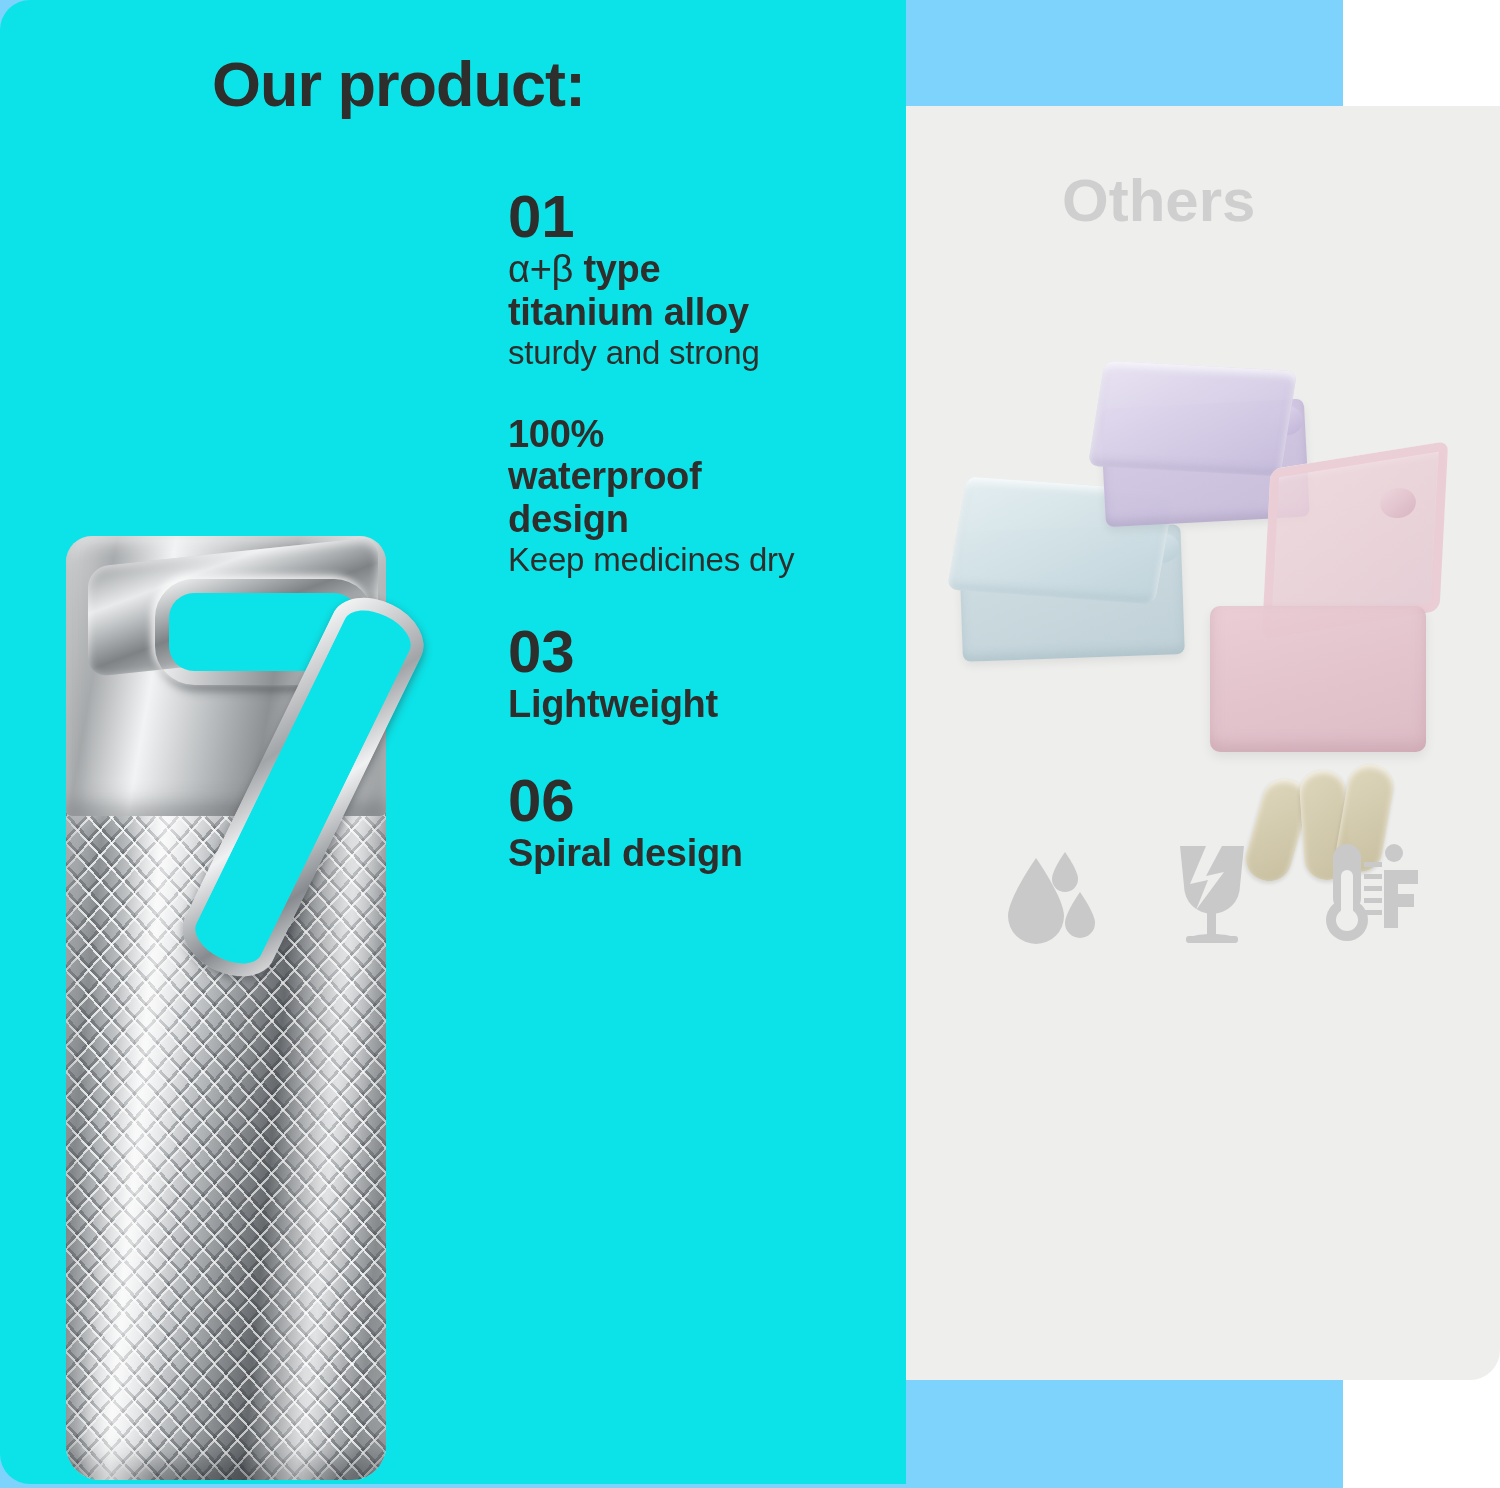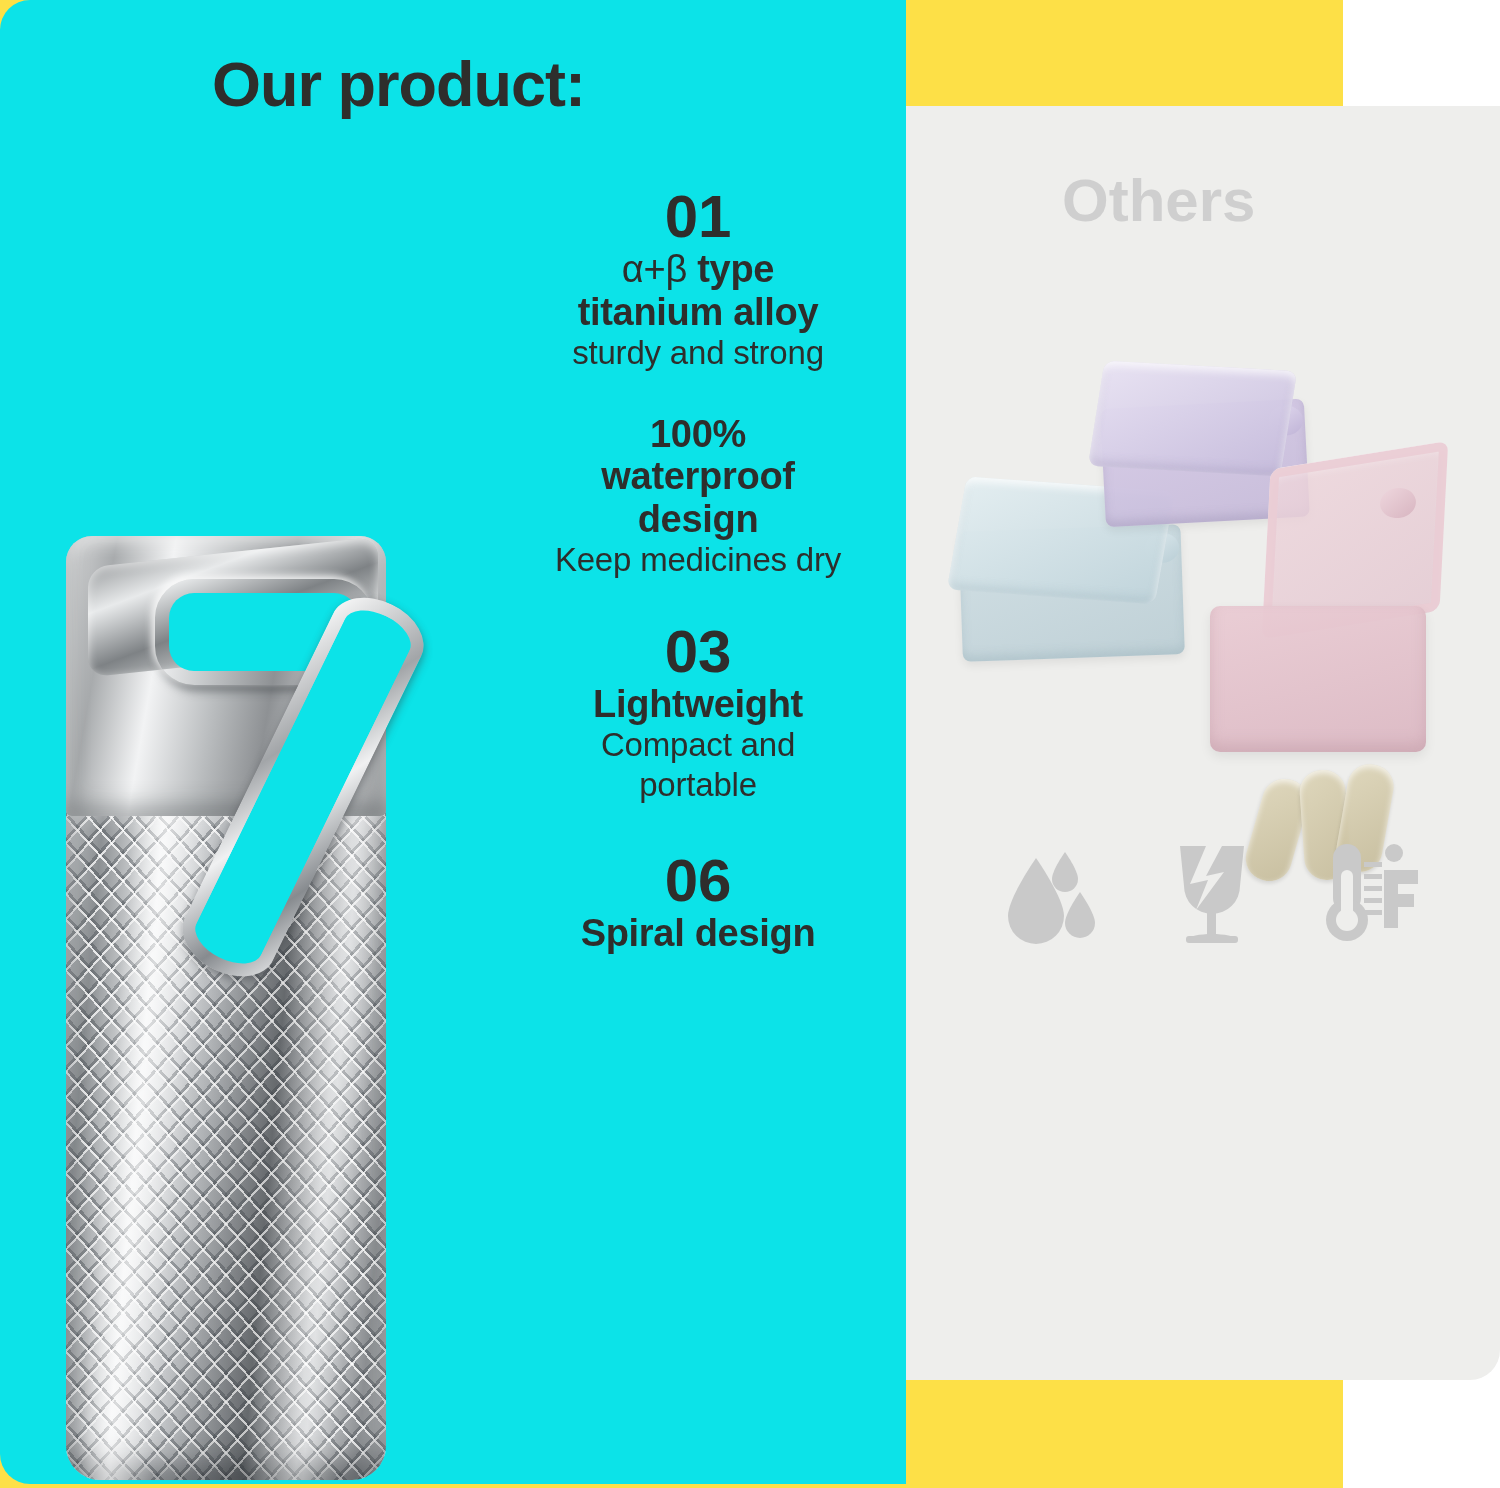--- a/index.html
+++ b/index.html
@@ -1,31 +1,31 @@
 <!DOCTYPE html>
 <html><head>
 <meta charset="utf-8">
 <style>
   html,body{margin:0;padding:0;background:#ffffff;}
   body{width:1500px;height:1488px;overflow:hidden;font-family:"Liberation Sans",sans-serif;}
-  #root{position:relative;width:1343px;height:1488px;background:#fde047;}
+  #root{position:relative;width:1343px;height:1488px;background:#7dd3fc;}
 
   
   .panel-left{
     position:absolute;left:0;top:0;width:906px;height:1484px;
     background:#0ce3e8;border-radius:30px 0 0 30px;overflow:hidden;
   }
   .left-title{
     position:absolute;left:212px;top:48px;
     font-size:63px;font-weight:bold;color:#2e2e2c;letter-spacing:-1px;
   }
 
   
   .features{position:absolute;left:508px;top:185px;width:380px;}
-  .feature{margin-bottom:0;text-align:center;}
+  .feature{margin-bottom:0;}
   .f-num{font-size:60px;font-weight:bold;color:#2e2e2c;line-height:1.05;letter-spacing:0px;}
   .f-title{font-size:38px;font-weight:bold;color:#2e2e2c;line-height:1.12;letter-spacing:-0.3px;}
   .f-title .thin{font-weight:400;}
   .f-sub{font-size:33px;font-weight:400;color:#2e2e2c;line-height:1.2;letter-spacing:-0.2px;}
   .sp1{height:40px;} .sp2{height:40px;} .sp3{height:44px;}
 
   
   .titan{position:absolute;left:58px;top:528px;width:420px;height:960px;}
   .t-cap{
     position:absolute;left:8px;top:8px;width:320px;height:280px;
@@ -208,24 +208,20 @@
           <span>design</span>
         </div>
         <div class="f-sub">Keep medicines dry</div>
       </div>
 
       <div class="sp2"></div>
 
       <div class="feature">
         <div class="f-num">03</div>
         <div class="f-title">Lightweight</div>
-        <div class="f-sub">
-          <span>Compact and</span><br>
-          <span>portable</span>
-        </div>
       </div>
 
       <div class="sp3"></div>
 
       <div class="feature">
         <div class="f-num">06</div>
         <div class="f-title">Spiral design</div>
       </div>
 
     </div>

